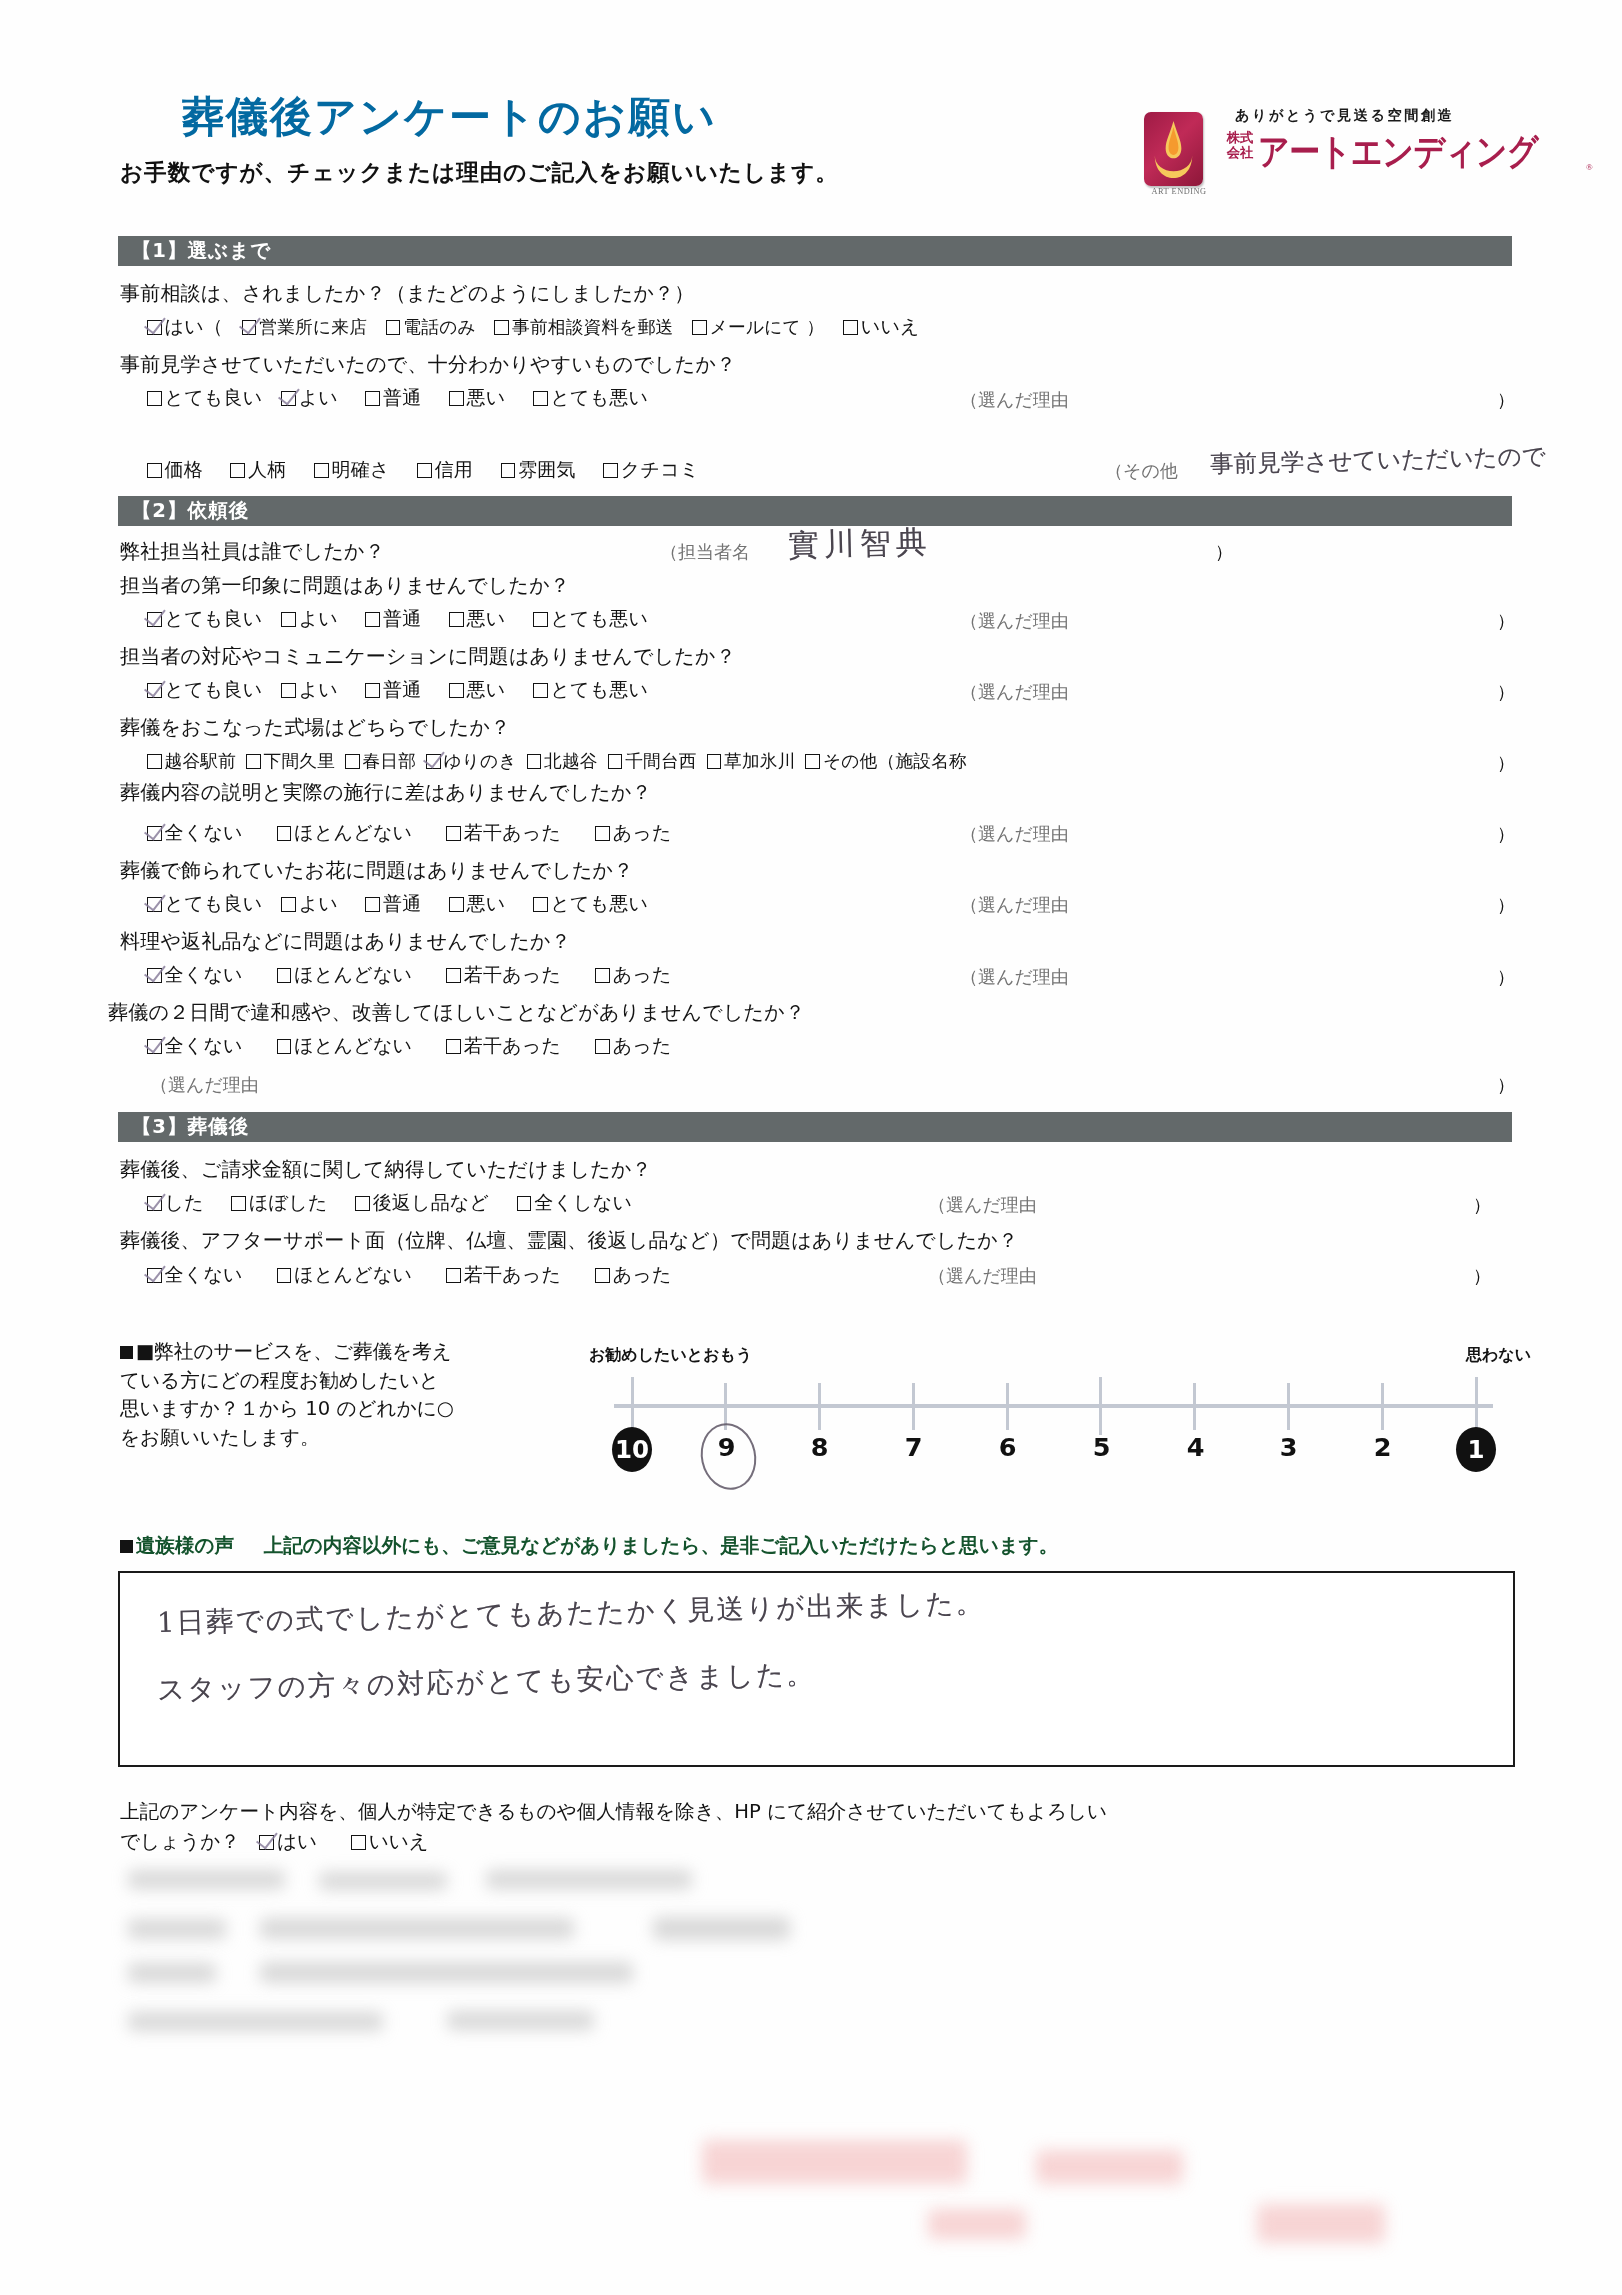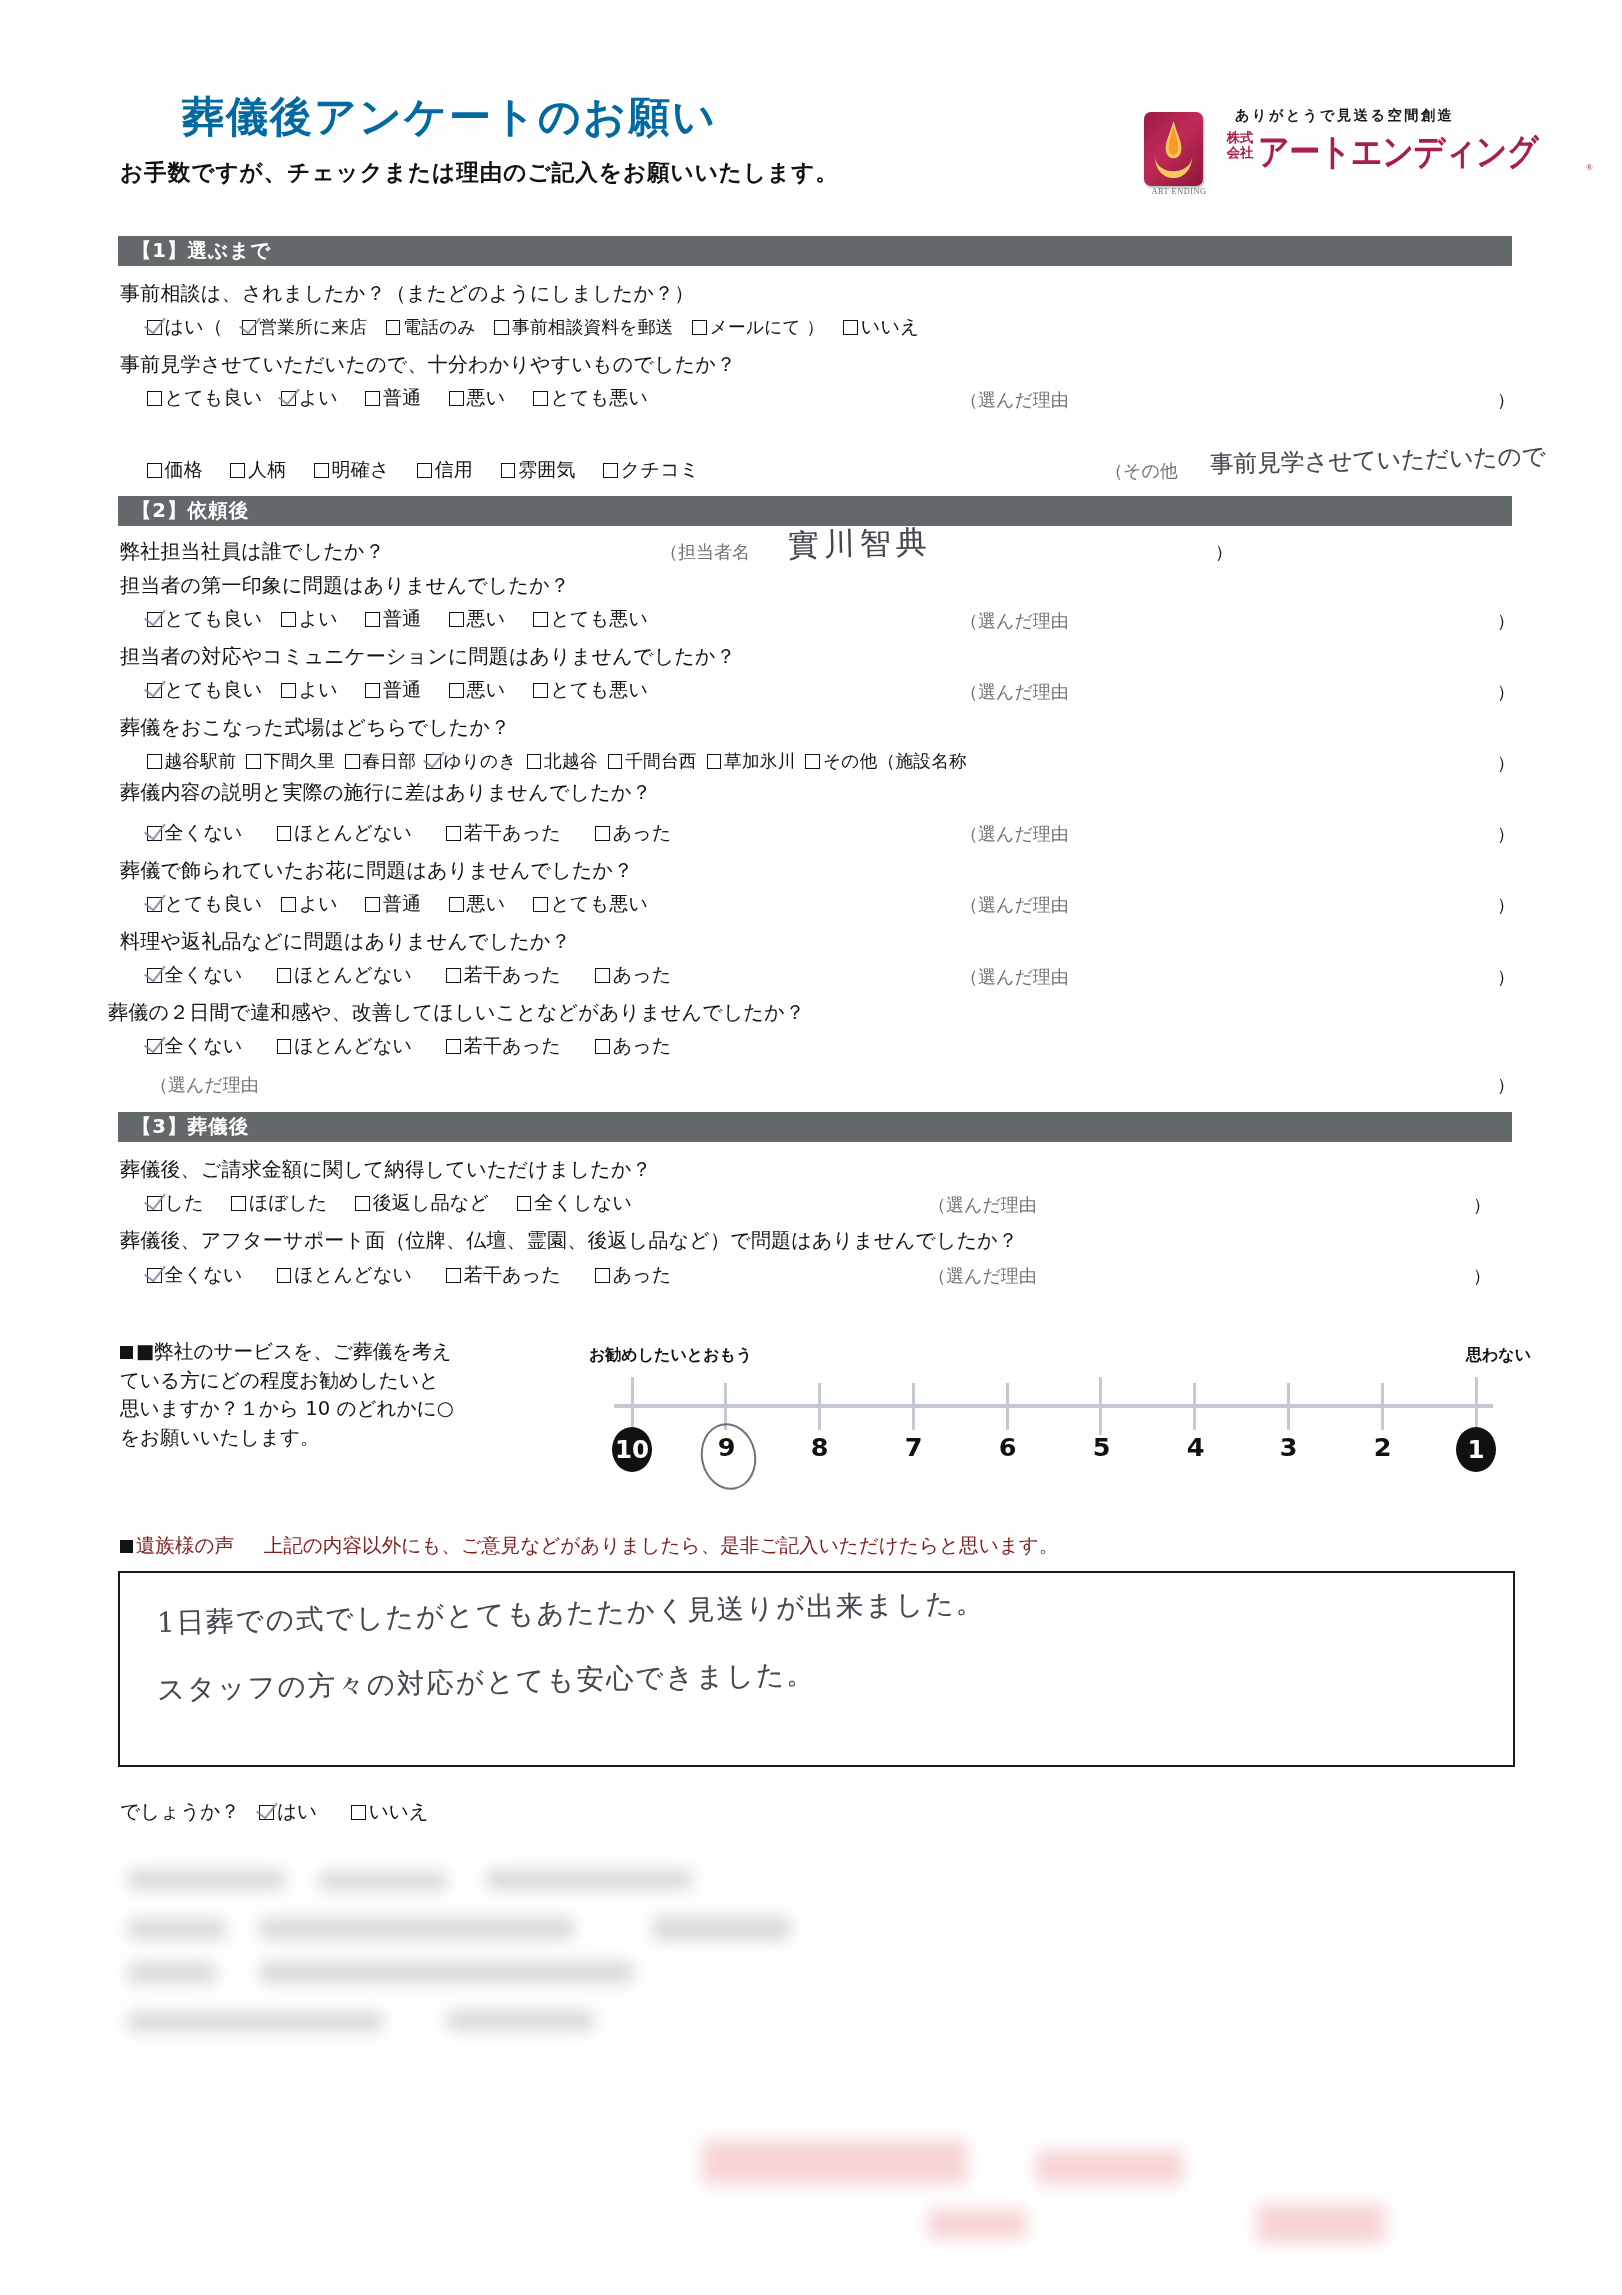--- a/index.html
+++ b/index.html
@@ -142,21 +142,21 @@
   .npscircle{
     position:absolute;top:78px;width:51px;height:63px;
     border:2px solid #5d5564;border-radius:50%;
     transform:rotate(-12deg);opacity:.85;
   }
 
   
   .voice-hdr{
     position:absolute;left:120px;top:1532px;
     font-family:"DejaVu Sans","Liberation Sans",sans-serif;
-    font-size:19.6px;color:#7f1d1d;white-space:nowrap;
+    font-size:19.6px;color:#14532d;white-space:nowrap;font-weight:bold;
   }
   .voice-box{
     position:absolute;left:118px;top:1571px;width:1397px;height:196px;
     border:2.5px solid #1a1a1a;background:#fff;box-sizing:border-box;
   }
 
   
   .consent{
     position:absolute;left:120px;top:1797px;width:1424px;
     font-family:"DejaVu Sans","Liberation Sans",sans-serif;
@@ -331,20 +331,21 @@
   </div>
 
   <div class="voice-hdr">
     <span class="blk"></span><span>遺族様の声</span><span style="display:inline-block;width:29.5px;"></span><span>上記の内容以外にも、ご意見などがありましたら、是非ご記入いただけたらと思います。</span>
   </div>
   <div class="voice-box"></div>
   <div class="hw" style="left:157px;top:1595px;font-size:27.5px;letter-spacing:2px;">1日葬での式でしたがとてもあたたかく見送りが出来ました。</div>
   <div class="hw" style="left:157px;top:1664px;font-size:27.5px;letter-spacing:2px;">スタッフの方々の対応がとても安心できました。</div>
 
   <div class="consent">
+    <div>上記のアンケート内容を、個人が特定できるものや個人情報を除き、HP にて紹介させていただいてもよろしい</div>
     <div>
       <span>でしょうか？</span><span style="display:inline-block;width:19.6px;"></span><span class="optitem" style="margin-right:34px;"><span class="cb on"></span><span>はい</span></span><span class="optitem"><span class="cb"></span><span>いいえ</span></span>
     </div>
   </div>
 
   <div class="blur-zone">
     <div style="left:14.7px;top:4.9px;width:157px;height:19.6px;"></div>
     <div style="left:206px;top:6.9px;width:128px;height:17.7px;"></div>
     <div style="left:373px;top:4.9px;width:206px;height:19.6px;"></div>
     <div style="left:14.7px;top:54px;width:98px;height:19.6px;"></div>

